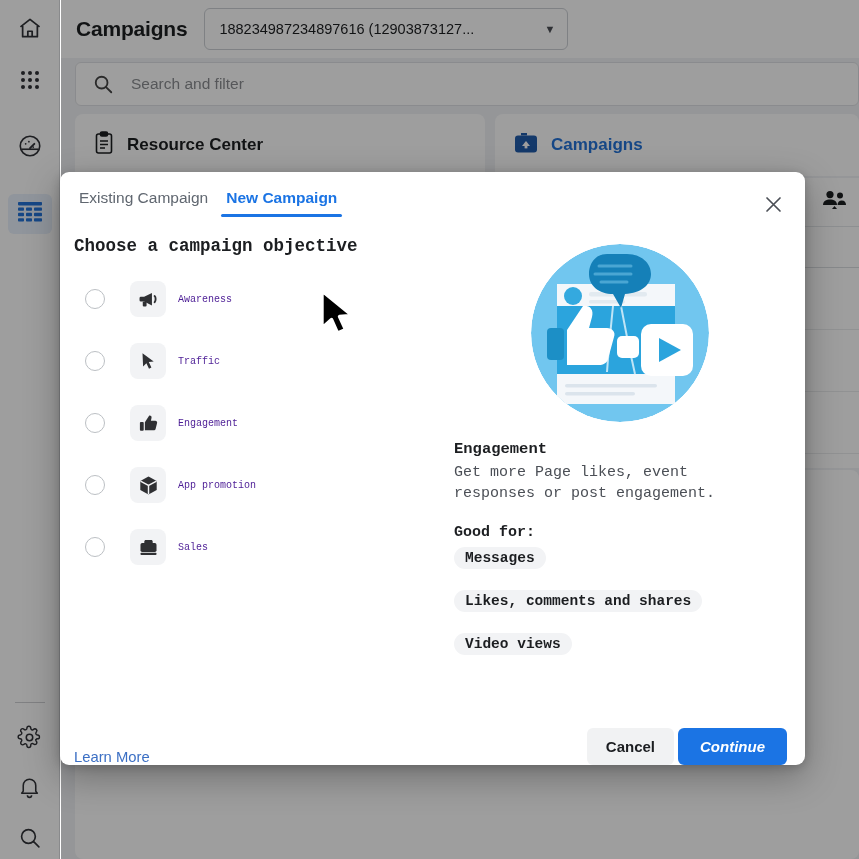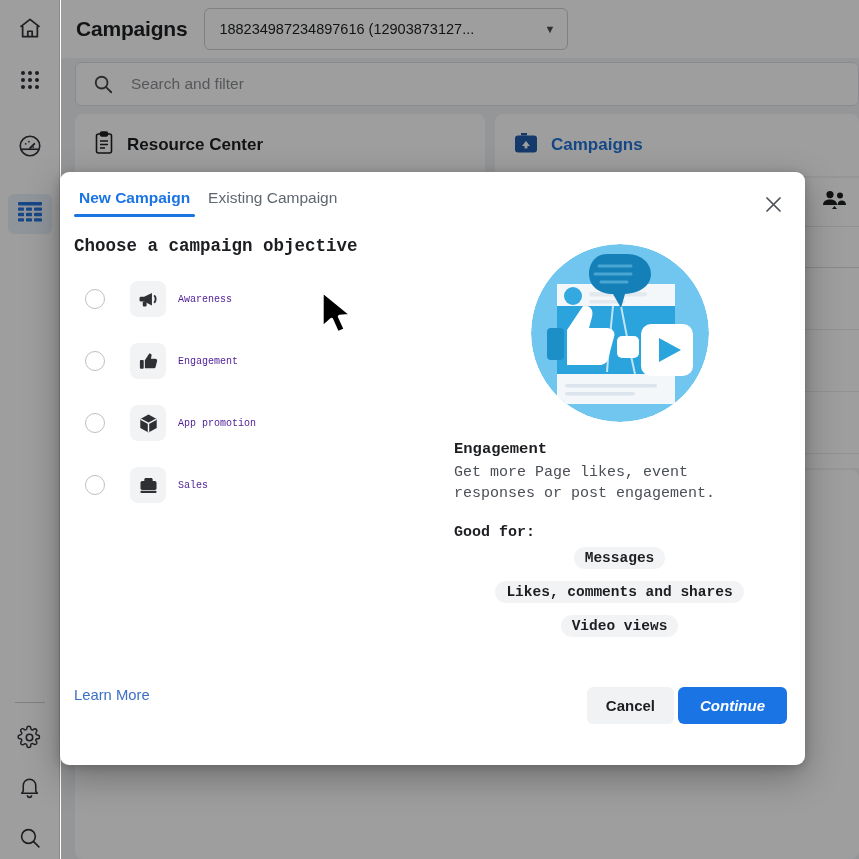--- a/index.html
+++ b/index.html
@@ -277,34 +277,34 @@
     margin-bottom: 4px;
   }
   .detail-desc {
     font-size: 15px; color: #4b4f56; line-height: 1.43;
     max-width: 310px;
   }
   .goodfor {
     font-size: 15px; font-weight: bold; color: #1c1e21;
     margin-top: 19px; margin-bottom: 6px;
   }
-  .pills { display: flex; flex-direction: column; align-items: center; gap: 12px; }
+  .pills { display: flex; flex-direction: column; align-items: flex-start; gap: 21px; }
   .pill {
     background: #f2f3f5;
     border-radius: 12px;
     padding: 3px 11px;
     font-size: 14.5px;
     font-weight: bold;
     color: #1c1e21;
   }
 
   .modal-footer {
     height: 78px;
     display: flex;
-    align-items: flex-start;
+    align-items: flex-end;
     padding: 0 18px 0 14px;
     justify-content: space-between;
   }
   .learn-link {
     font-size: 14.8px;
     color: #3b6fc4;
   }
   .foot-btns { display: flex; gap: 4px; align-items: center; }
   .btn {
     height: 37px;
@@ -488,25 +488,25 @@
         <div class="trow"></div>
       </div>
 
       <div class="bottompane"></div>
     </div>
   </div>
 
   <div id="modal">
 
     <div class="modal-tabs">
+      <div class="mtab">
+        <span>Existing Campaign</span>
+      </div>
       <div class="mtab active">
         <span>New Campaign</span>
-      </div>
-      <div class="mtab">
-        <span>Existing Campaign</span>
       </div>
       <div class="close-btn">
         <span>
           <svg width="17" height="17" viewBox="0 0 17 17" fill="none" stroke="currentColor" stroke-width="1.7" stroke-linecap="round">
             <path d="M2 2l13 13M15 2L2 15"></path>
           </svg>
         </span>
       </div>
     </div>
 
@@ -522,20 +522,29 @@
             <span class="obj-icon">
               <svg width="21" height="21" viewBox="0 0 22 22" fill="currentColor">
                 <path d="M3 8.2h3.4l8.2-4.1v13.2L6.4 13.2H3a1.4 1.4 0 0 1-1.4-1.4V9.6A1.4 1.4 0 0 1 3 8.2z"></path>
                 <rect x="5" y="13" width="4" height="5.3" rx="1.1"></rect>
                 <path d="M17.4 7.4c1.4 1 1.4 5.2 0 6.4" stroke="currentColor" stroke-width="2" fill="none" stroke-linecap="round"></path>
               </svg>
             </span>
             <span class="obj-label">Awareness</span>
           </div>
 
+          <div class="obj-row">
+            <span class="radio"></span>
+            <span class="obj-icon">
+              <svg width="20" height="20" viewBox="0 0 20 20" fill="currentColor">
+                <path d="M4.5 2.2l11.2 8.4-4.9.5 2.6 5.5-2.4 1.1-2.6-5.5-3.3 3.4z"></path>
+              </svg>
+            </span>
+            <span class="obj-label">Traffic</span>
+          </div>
 
           <div class="obj-row">
             <span class="radio"></span>
             <span class="obj-icon">
               <svg width="21" height="21" viewBox="0 0 22 22" fill="currentColor">
                 <rect x="2" y="9.5" width="4" height="9" rx="1"></rect>
                 <path d="M7.2 9.8L11.8 2.6c1.5-.2 2.6.8 2.4 2.3l-.7 3.3h4.6c1.3 0 2.2 1.1 1.9 2.3l-1.5 6c-.2 1-1.1 1.7-2.1 1.7H7.2z"></path>
               </svg>
             </span>
             <span class="obj-label">Engagement</span>

